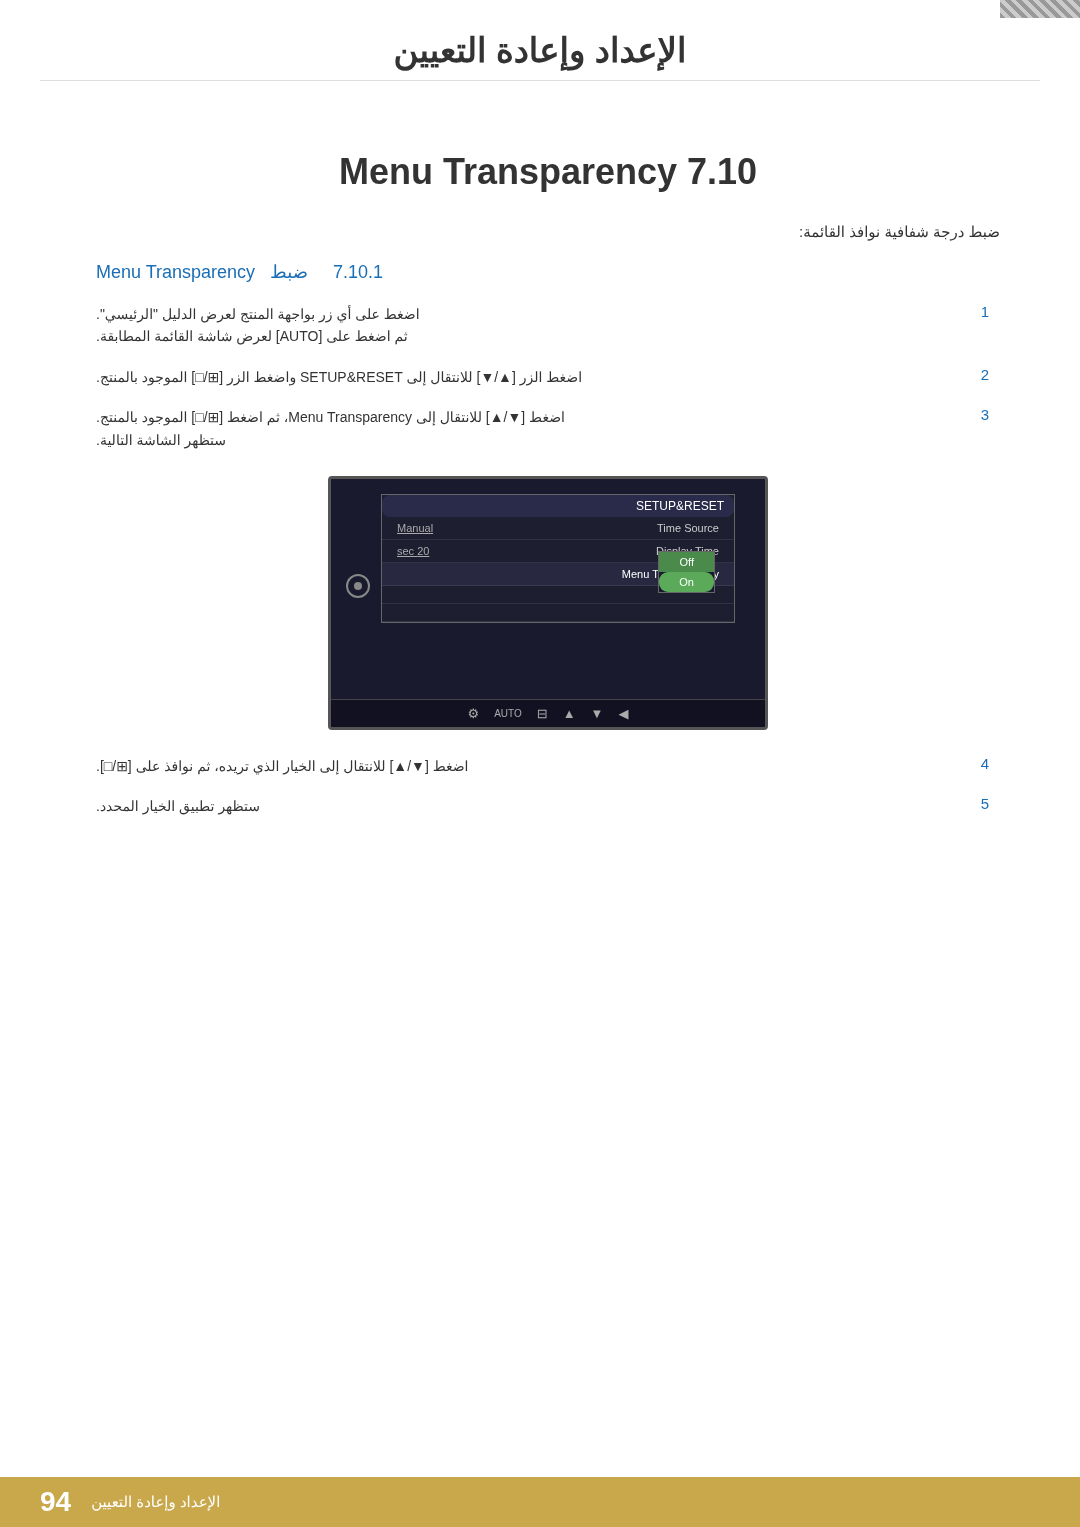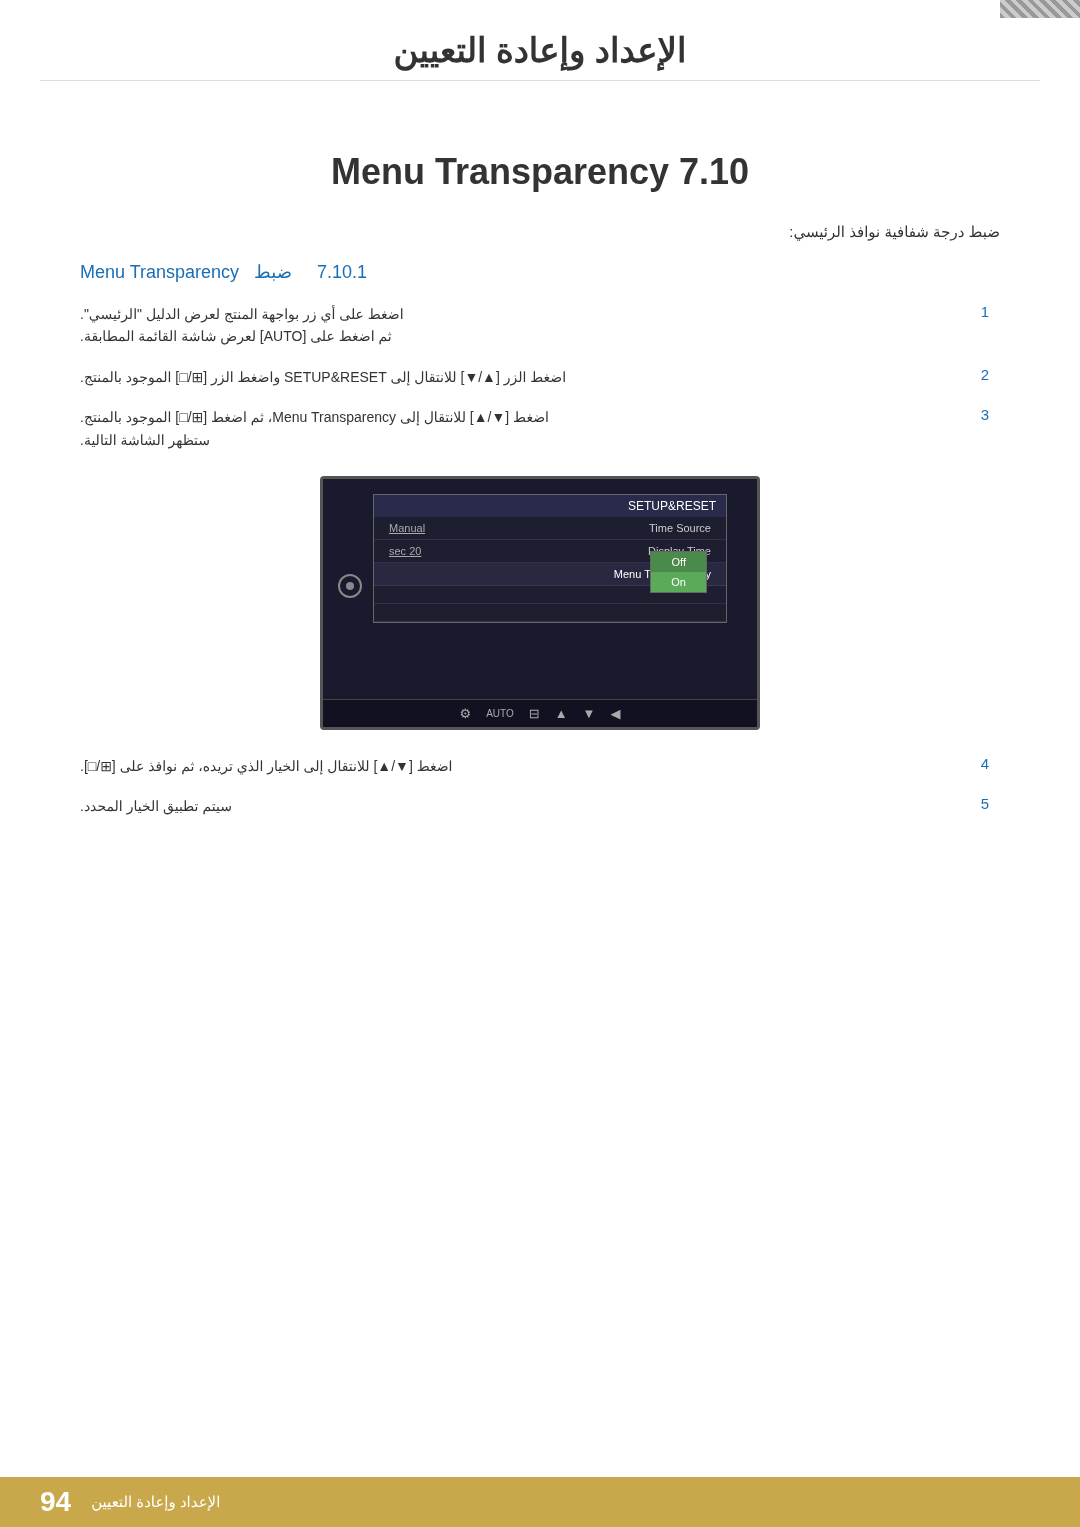--- a/index.html
+++ b/index.html
@@ -39,20 +39,21 @@
     .page-header-title {
       font-size: 34px;
       font-weight: bold;
       color: #333;
       font-family: Arial, sans-serif;
     }
 
     
     .main-content {
       padding: 40px 80px 80px 80px;
+      margin-left: 16px;
     }
 
     
     .section-heading {
       font-size: 36px;
       font-weight: bold;
       color: #333;
       text-align: center;
       margin-bottom: 30px;
       margin-top: 30px;
@@ -138,20 +139,21 @@
       background: rgba(30, 30, 50, 0.92);
       border: 1px solid #666;
     }
 
     .osd-title {
       background: #2a2a4a;
       color: #fff;
       font-size: 12px;
       padding: 4px 10px;
       font-family: Arial, sans-serif;
+      border-radius: 8px;
     }
 
     .osd-row {
       display: flex;
       justify-content: space-between;
       align-items: center;
       padding: 5px 15px;
       color: #ccc;
       font-size: 11px;
       border-bottom: 1px solid rgba(100,100,120,0.3);
@@ -263,21 +265,21 @@
 <div class="top-strip"></div>
 
 <div class="page-header">
   <h1 class="page-header-title">الإعداد وإعادة التعيين</h1>
 </div>
 
 <div class="main-content">
 
   <div class="section-heading">Menu Transparency  7.10</div>
 
-  <div class="subtitle">ضبط درجة شفافية نوافذ الرئيسي:</div>
+  <div class="subtitle">ضبط درجة شفافية نوافذ القائمة:</div>
 
   <div class="subsection-heading">
     <span>7.10.1</span>
     &nbsp;&nbsp;&nbsp;
     <span>ضبط</span>
     &nbsp;
     <span>Menu Transparency</span>
   </div>
 
   <div class="steps-container">
@@ -332,21 +334,21 @@
           </div>
 
           <div class="osd-row" style="height:18px;"></div>
           <div class="osd-row" style="height:18px;"></div>
         </div>
 
         <div class="osd-dropdown">
           <div class="dropdown-item selected">
             <span>Off</span>
           </div>
-          <div class="dropdown-item" style="background:#5aaa5a; color:#fff;">
+          <div class="dropdown-item" style="background:#5aaa5a; color:#fff;border-radius:9px;">
             <span>On</span>
           </div>
         </div>
 
       </div>
 
       <div class="osd-iconbar">
         <span class="osd-icon">◀</span>
         <span class="osd-icon">▼</span>
         <span class="osd-icon">▲</span>
@@ -359,21 +361,21 @@
 
   <div class="steps-container">
 
     <div class="step">
       <div class="step-number" style="color:#1a6eb5; font-size:15px; min-width:40px; text-align:center;">4</div>
       <div class="step-text">اضغط [▼/▲] للانتقال إلى الخيار الذي تريده، ثم نوافذ على [⊞/□].</div>
     </div>
 
     <div class="step">
       <div class="step-number" style="color:#1a6eb5; font-size:15px; min-width:40px; text-align:center;">5</div>
-      <div class="step-text">سيتم تطبيق الخيار المحدد.</div>
+      <div class="step-text">ستظهر تطبيق الخيار المحدد.</div>
     </div>
 
   </div>
 
 </div>
 
 <div class="page-footer">
   <span class="footer-text">الإعداد وإعادة التعيين</span>
   <span class="footer-number">94</span>
 </div>

